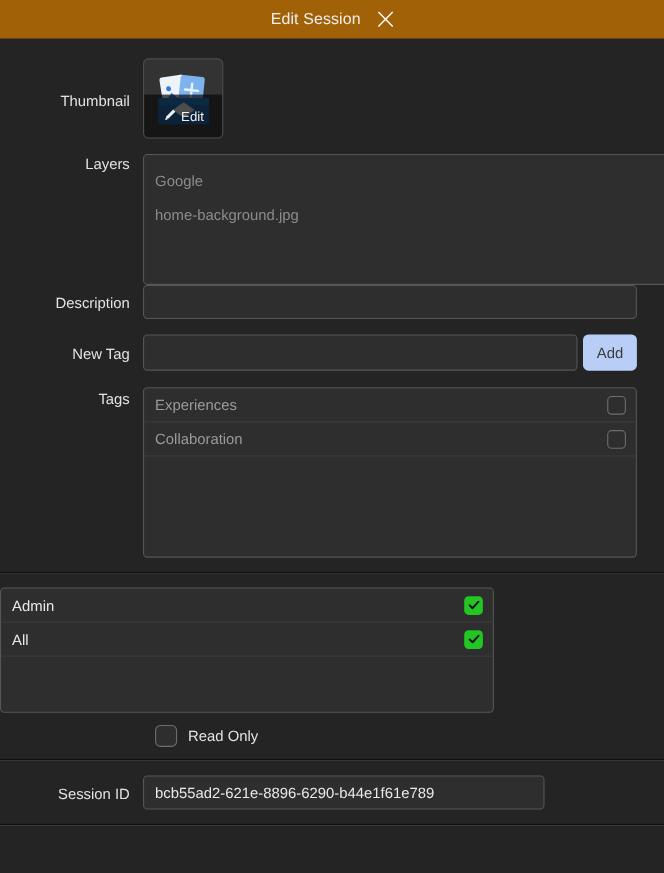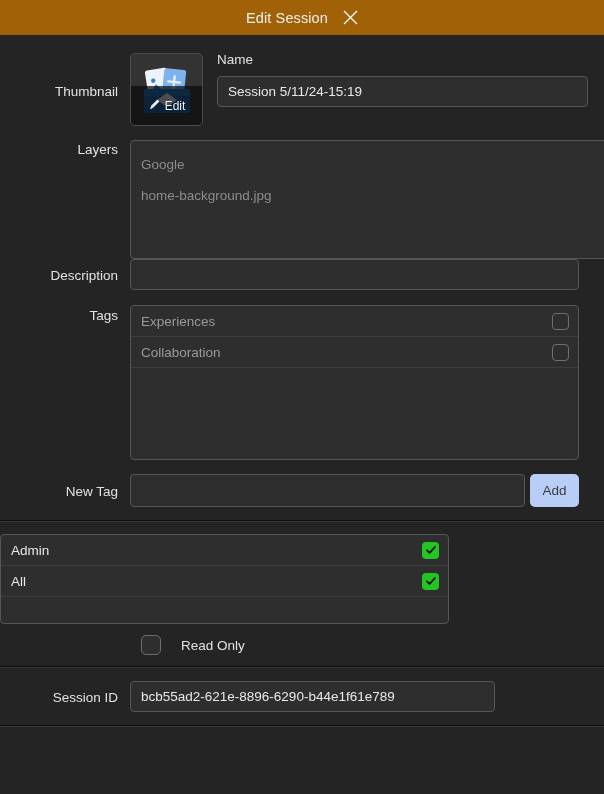--- a/index.html
+++ b/index.html
@@ -236,21 +236,21 @@
     background: #0e0e0e;
     border-bottom: 1px solid #3a3a3a;
     width: 100%;
   }
 
   
   .groups-row { margin-top: 12px; }
   .groups-label { padding-top: 4px; }
   .groups-box {
     width: 449px;
-    height: 90px;
+    height: 114px;
   }
   .group-item {
     height: 31px;
     display: flex;
     align-items: center;
     justify-content: space-between;
     padding: 0 9px 0 10px;
     border-bottom: 1px solid #3d3d3d;
     box-sizing: border-box;
     cursor: pointer;
@@ -259,21 +259,21 @@
     font-size: 13.5px;
     color: #e8e8e8;
   }
 
   
   .readonly-row {
     display: flex;
     align-items: center;
     margin-top: 11px;
     padding-left: 141px;
-    gap: 20px;
+    gap: 10px;
   }
   .cb-big {
     width: 20px;
     height: 20px;
     border-radius: 5px;
     border: 1px solid #6e6e6e;
     background: #2e2e2e;
     box-sizing: border-box;
     cursor: pointer;
     flex: 0 0 auto;
@@ -342,65 +342,61 @@
         <div class="thumb-edit">
           <span class="pencil">
             <svg width="13" height="13" viewBox="0 0 13 13">
               <path d="M2 11 L3.4 7.6 L9.4 1.6 L11.4 3.6 L5.4 9.6 Z" fill="#e9eef5"></path>
               <path d="M2 11 L3.4 9.6 L4.4 10.6 Z" fill="#cfd6de"></path>
             </svg>
           </span>
           <span>Edit</span>
         </div>
       </div>
-      <div class="name-block">
-        <span class="name-label">Name</span>
-        <input class="inputbox name-input" type="text" value="Session 5/11/24-15:19" style="">
-      </div>
     </div>
   </div>
 
   <div class="row layers-row">
     <div class="label-col layers-col-label">Layers</div>
     <div class="field-col">
       <div class="listbox layers-box">
         <div class="layer-line">Google</div>
         <div class="layer-line">home-background.jpg</div>
       </div>
     </div>
   </div>
 
   <div class="row desc-row">
     <div class="label-col desc-label">Description</div>
     <div class="field-col">
       <input class="inputbox desc-input" type="text" value="" style="">
     </div>
   </div>
 
+  <div class="row newtag-row">
+    <div class="label-col newtag-label">New Tag</div>
+    <div class="field-col">
+      <input class="inputbox newtag-input" type="text" value="" style="">
+      <button class="add-btn">Add</button>
+    </div>
+  </div>
+
   <div class="row tags-row">
     <div class="label-col tags-label">Tags</div>
     <div class="field-col">
       <div class="listbox tags-box">
         <div class="tag-item">
           <span class="tag-name">Experiences</span>
           <span class="cb cb-off"></span>
         </div>
         <div class="tag-item">
           <span class="tag-name">Collaboration</span>
           <span class="cb cb-off"></span>
         </div>
       </div>
-    </div>
-  </div>
-
-  <div class="row newtag-row">
-    <div class="label-col newtag-label">New Tag</div>
-    <div class="field-col">
-      <input class="inputbox newtag-input" type="text" value="" style="">
-      <button class="add-btn">Add</button>
     </div>
   </div>
 
   <div class="sep" style="margin-top:13px;"></div>
 
   <div class="row groups-row">
     <div class="field-col">
       <div class="listbox groups-box">
         <div class="group-item">
           <span class="group-name">Admin</span>

